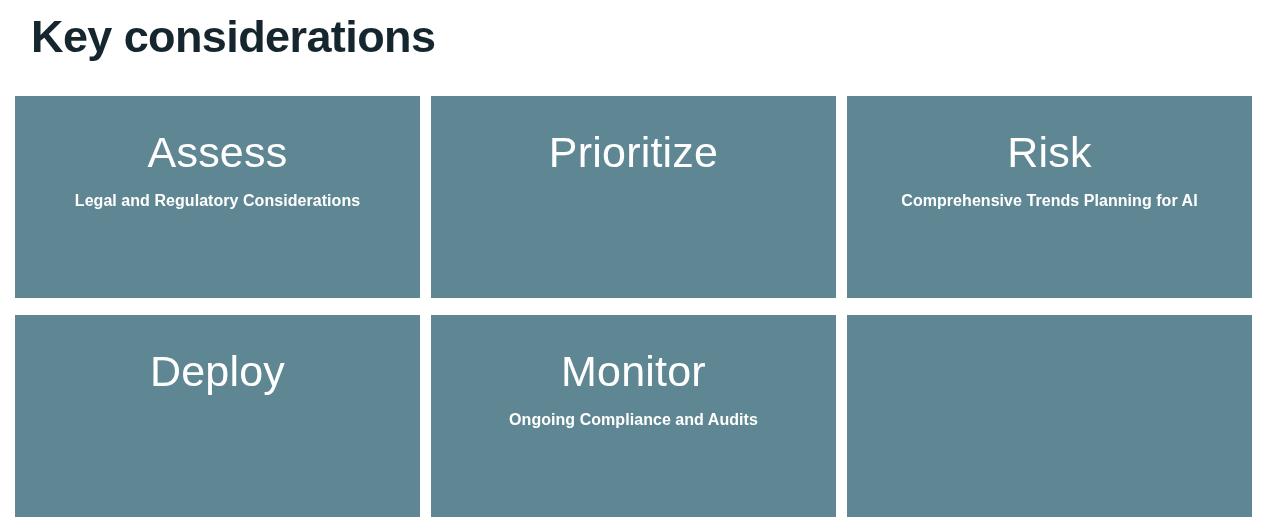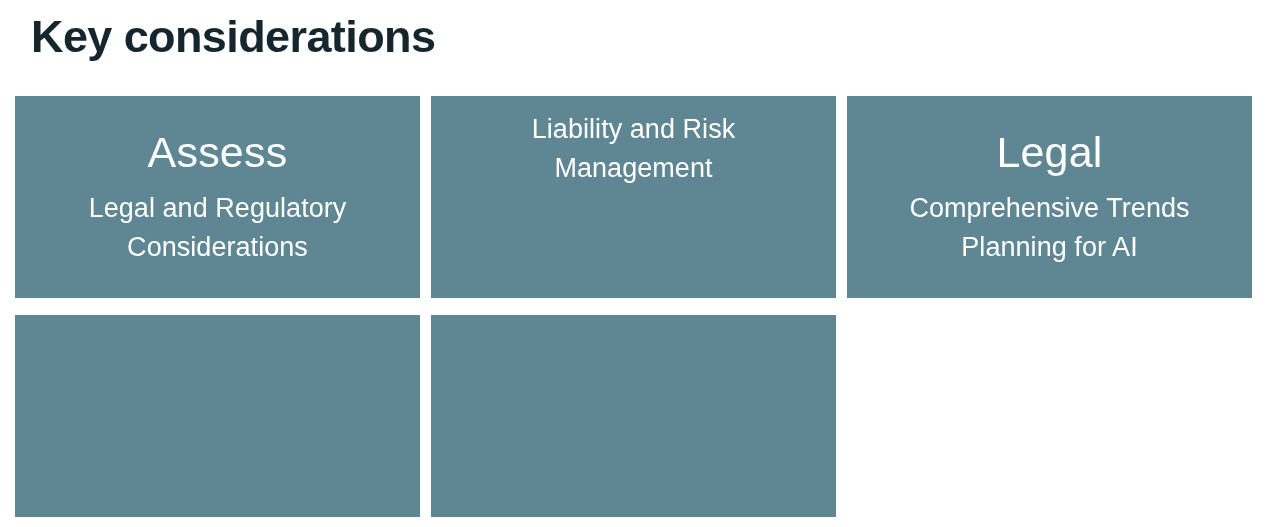--- a/index.html
+++ b/index.html
@@ -67,22 +67,22 @@
     font-size: 43px;
     font-weight: 300;
     line-height: 1.08;
     color: #ffffff;
     letter-spacing: 0.2px;
   }
 
   .card-subtitle {
     margin: 0;
     padding-top: 14px;
-    font-size: 27px;
-    font-weight: 400;
+    font-size: 16px;
+    font-weight: 700;
     line-height: 1.44;
     color: #ffffff;
     letter-spacing: 0.05px;
     max-width: 340px;
   }
 </style>
 </head>
 <body>
 
 <div class="slide">
@@ -90,29 +90,34 @@
   <h1 class="page-title">Key considerations</h1>
 
   <div class="card-grid">
 
     <div class="card">
       <div class="card-heading">Assess</div>
       <div class="card-subtitle">Legal and Regulatory Considerations</div>
     </div>
 
     <div class="card">
-      <div class="card-subtitle">Liability and Risk Management</div>
+      <div class="card-heading">Prioritize</div>
     </div>
 
     <div class="card">
-      <div class="card-heading">Legal</div>
+      <div class="card-heading">Risk</div>
       <div class="card-subtitle">Comprehensive Trends Planning for AI</div>
     </div>
 
     <div class="card">
+      <div class="card-heading">Deploy</div>
     </div>
 
+    <div class="card">
+      <div class="card-heading">Monitor</div>
+      <div class="card-subtitle">Ongoing Compliance and Audits</div>
+    </div>
 
     <div class="card">
     </div>
 
   </div>
 </div>
 
 </body></html>

